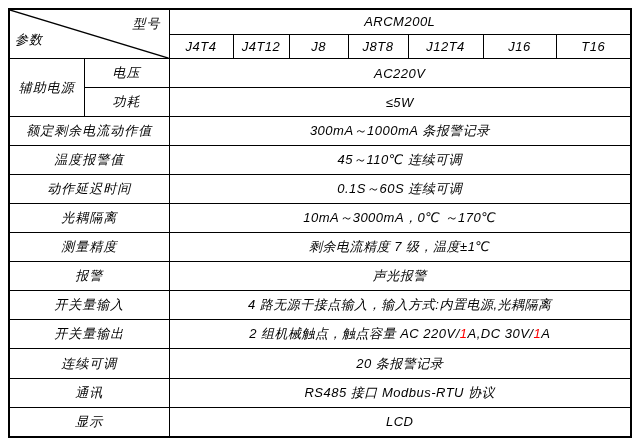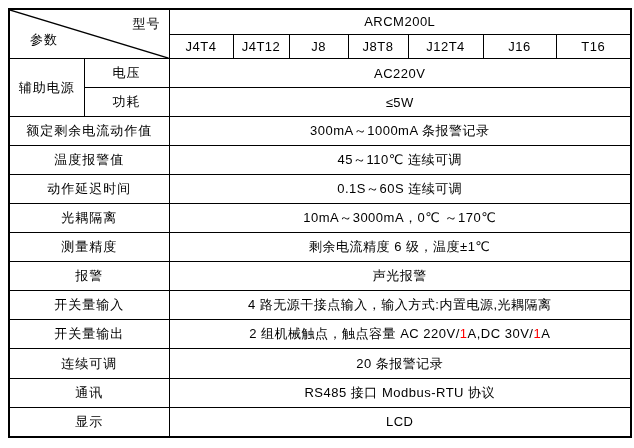--- a/index.html
+++ b/index.html
@@ -22,40 +22,41 @@
     border: 2px solid #000;
     font-size: 13px;
   }
   .spec-table td {
     border: 1px solid #000;
     text-align: center;
     vertical-align: middle;
     padding: 0 2px;
     overflow: hidden;
     white-space: nowrap;
+    font-style: italic;
   }
   .corner-cell {
     position: relative;
     padding: 0;
   }
   .corner-cell svg {
     position: absolute;
     left: 0; top: 0;
     width: 100%; height: 100%;
     display: block;
   }
   .corner-top-right {
     position: absolute;
     top: 5px;
     right: 8px;
   }
   .corner-bottom-left {
     position: absolute;
     bottom: 9px;
-    left: 20px;
+    left: 5px;
   }
   .label-cell { letter-spacing: 1px; }
   .value-cell { letter-spacing: 0.5px; }
 </style>
 </head>
 <body>
 
 <table class="spec-table">
   <colgroup>
     <col style="width:75px">
@@ -108,21 +109,21 @@
     <tr>
       <td colspan="2" class="label-cell">动作延迟时间</td>
       <td colspan="7" class="value-cell">0.1S～60S 连续可调</td>
     </tr>
     <tr>
       <td colspan="2" class="label-cell">光耦隔离</td>
       <td colspan="7" class="value-cell">10mA～3000mA，0℃ ～170℃</td>
     </tr>
     <tr>
       <td colspan="2" class="label-cell">测量精度</td>
-      <td colspan="7" class="value-cell">剩余电流精度 6 级，温度±1℃</td>
+      <td colspan="7" class="value-cell">剩余电流精度 7 级，温度±1℃</td>
     </tr>
     <tr>
       <td colspan="2" class="label-cell">报警</td>
       <td colspan="7" class="value-cell">声光报警</td>
     </tr>
     <tr>
       <td colspan="2" class="label-cell">开关量输入</td>
       <td colspan="7" class="value-cell">4 路无源干接点输入，输入方式:内置电源,光耦隔离</td>
     </tr>
     <tr>

